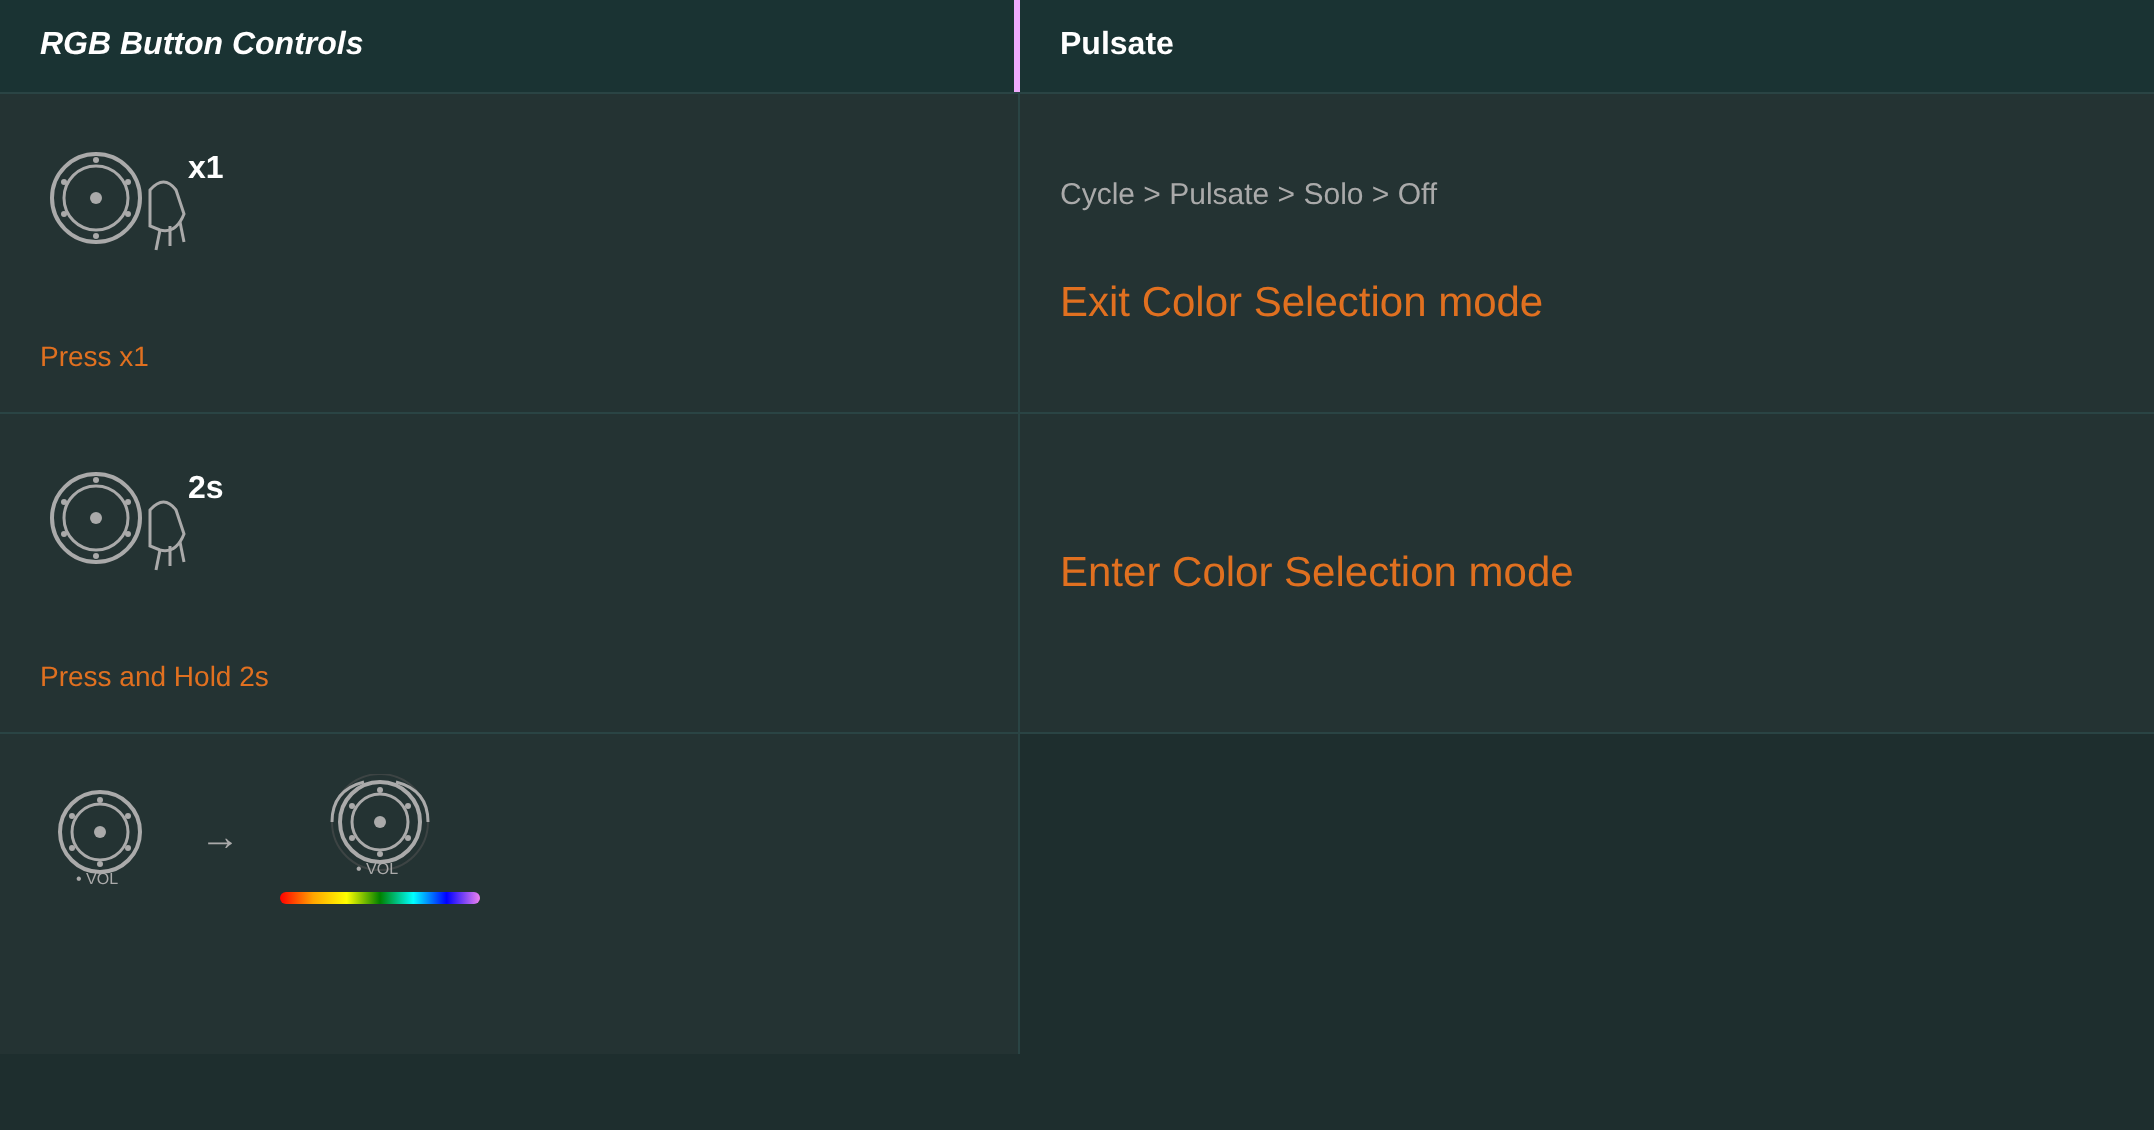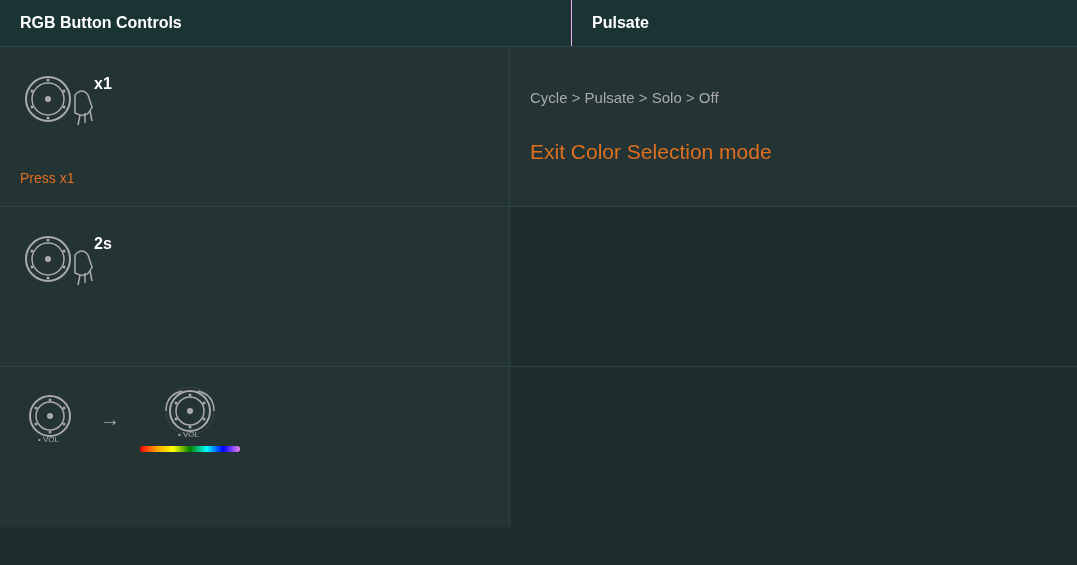--- a/index.html
+++ b/index.html
@@ -19,22 +19,23 @@
     }
 
     .header-cell {
       padding: 14px 20px;
       font-size: 16px;
       font-weight: bold;
       color: #ffffff;
     }
 
     .header-cell.left {
-      width: 572px;
-      border-right: 1px solid #f0abfc;
+      width: 510px;
+      border-right: 3px solid #f0abfc;
+      font-style: italic;
     }
 
     .header-cell.right {
       flex: 1;
     }
 
     .data-row {
       display: flex;
       border-bottom: 1px solid #2a4444;
       min-height: 160px;
@@ -180,20 +181,24 @@
           <circle cx="12" cy="24" r="1.5" fill="#aaa"></circle>
 
           <path d="M55 28 Q62 20 68 28 L72 40 Q68 50 60 48 L55 46 Z" fill="none" stroke="#aaa" stroke-width="1.5"></path>
           <line x1="60" y1="48" x2="58" y2="58" stroke="#aaa" stroke-width="1.5"></line>
           <line x1="65" y1="46" x2="65" y2="56" stroke="#aaa" stroke-width="1.5"></line>
           <line x1="70" y1="44" x2="72" y2="54" stroke="#aaa" stroke-width="1.5"></line>
 
           <text x="74" y="22" fill="#ffffff" font-size="16" font-weight="bold">2s</text>
         </svg>
       </div>
+      <div class="gesture-label">Press and Hold 2s</div>
+    </div>
+    <div class="cell-right">
+      <div class="action-text-orange">Enter Color Selection mode</div>
     </div>
   </div>
 
   <div class="data-row">
     <div class="cell-left">
       <div class="knob-row">
 
         <div class="knob-container">
           <svg width="60" height="55" viewBox="0 0 60 55">
             <circle cx="30" cy="24" r="20" fill="none" stroke="#aaa" stroke-width="2"></circle>

